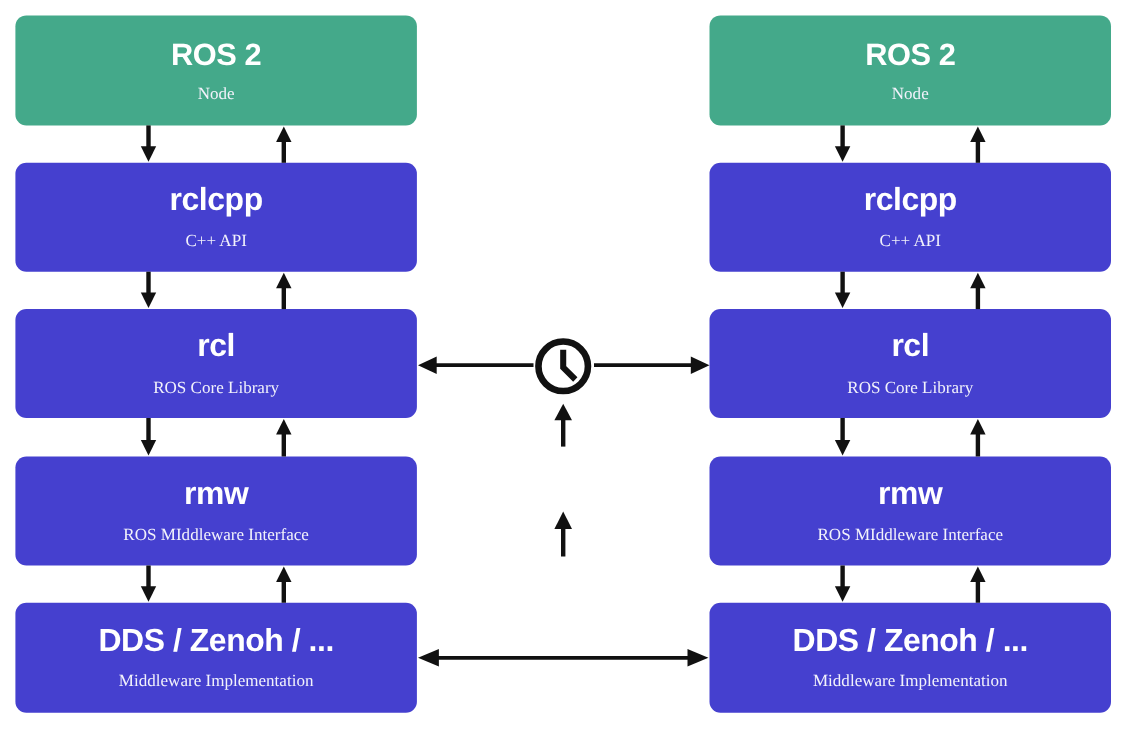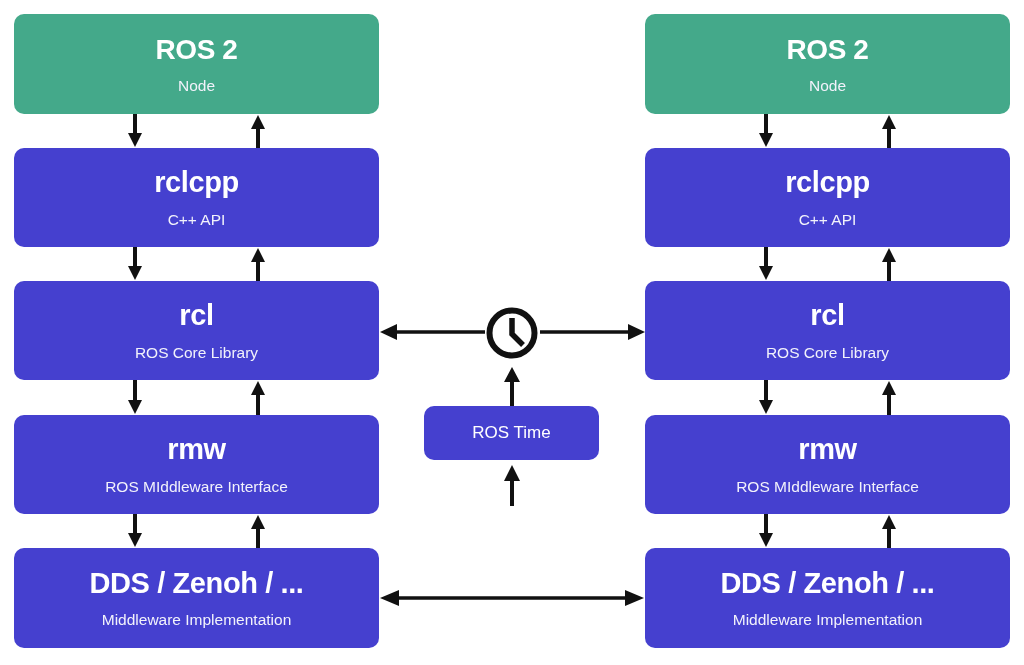--- a/index.html
+++ b/index.html
@@ -37,20 +37,21 @@
     font-weight: 700;
     font-size: 29px;
     letter-spacing: -0.4px;
     color: #ffffff;
   }
   .stack-box .box-sub {
     font-weight: 400;
     font-size: 15.5px;
     color: #f2f2fb;
     margin-top: 11px;
+    font-family: Liberation Serif, serif;
   }
   .box-green {
     background: #44a98a;
   }
   .box-blue {
     background: #4540cf;
   }
 
   
   .stack-box.row-node .box-title { font-size: 28px; }
@@ -148,23 +149,20 @@
   </div>
 
 
   <div class="clock-icon" style="left:484px; top:305px;">
     <svg width="56" height="56" viewBox="0 0 56 56">
       <circle cx="28" cy="28" r="22.5" fill="none" stroke="#111111" stroke-width="6"></circle>
       <path d="M28 13 L28 29 L39 40" fill="none" stroke="#111111" stroke-width="5.5" stroke-linecap="butt" stroke-linejoin="miter"></path>
     </svg>
   </div>
 
-  <div class="time-box ros-time" style="left:424px; top:406px; width:175px; height:54px;">
-    <span>ROS Time</span>
-  </div>
 
 
   <div class="arrow" style="left:126px; top:114px;">
     <svg width="18" height="34">
         <path d="M9 0 L9 22" stroke="#111111" stroke-width="4" fill="none"></path>
         <path d="M9 33 L2 19 L16 19 Z" fill="#111111"></path>
       </svg>
   </div>
 
   <div class="arrow" style="left:249px; top:114px;">

